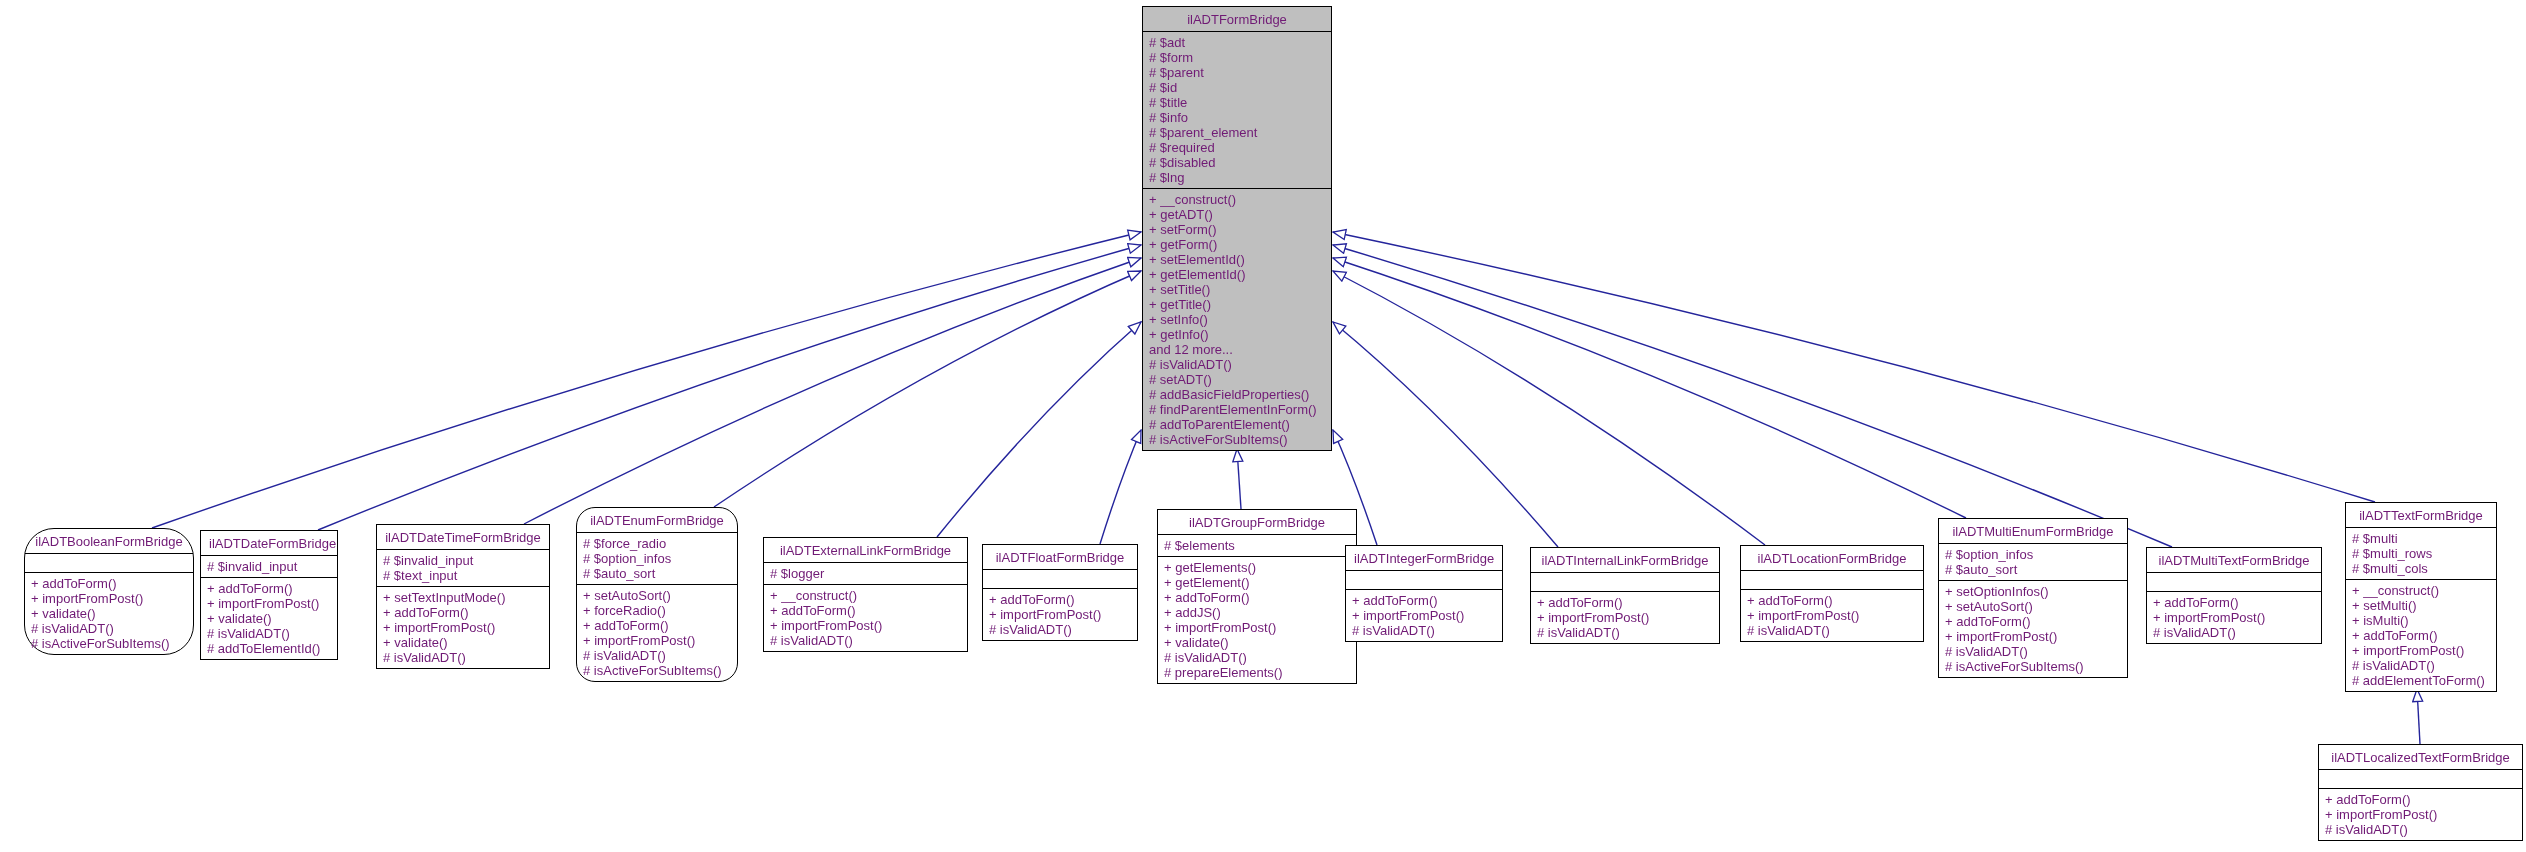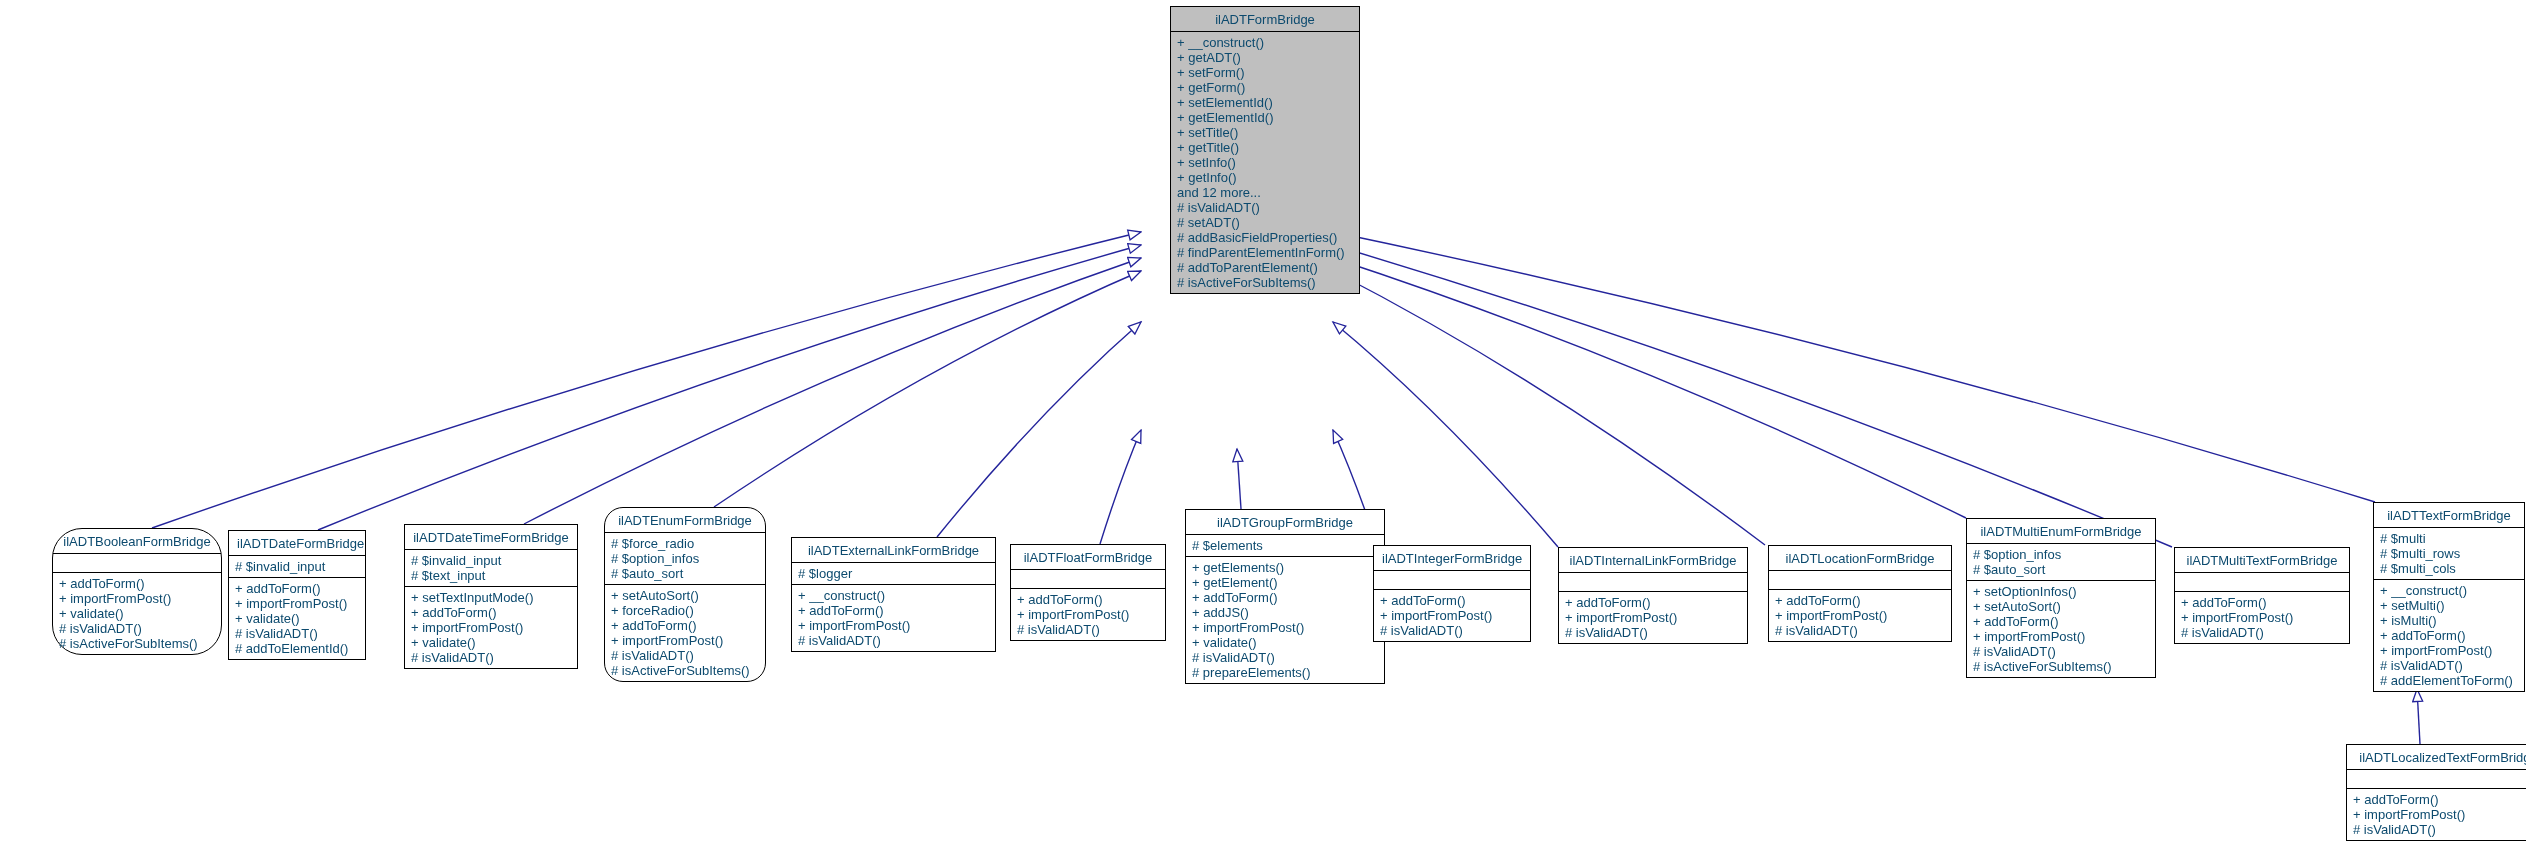--- a/index.html
+++ b/index.html
@@ -20,23 +20,22 @@
     left: 0; top: 0;
     width: 2526px;
     height: 852px;
   }
   .uml-box {
     position: absolute;
     background: #ffffff;
     border: 1px solid #000000;
     font-size: 13px;
     line-height: 15px;
-    color: #0c4a6e;
+    color: #701a75;
     box-sizing: border-box;
-    margin-left: 28px;
   }
   .uml-box.highlight {
     background: #bfbfbf;
   }
   .uml-title {
     text-align: center;
     padding: 5px 8px 4px 8px;
     border-bottom: 1px solid #000000;
     white-space: nowrap;
   }
@@ -75,20 +74,32 @@
         <path d="M1765,545 Q1549,382 1333,271" fill="none" stroke="#24249b" stroke-width="1.4" marker-end="url(#hollow-arrow)"></path>
         <path d="M1966,518 Q1649.5,362 1333,258" fill="none" stroke="#24249b" stroke-width="1.4" marker-end="url(#hollow-arrow)"></path>
         <path d="M2172,547 Q1752.5,370 1333,245" fill="none" stroke="#24249b" stroke-width="1.4" marker-end="url(#hollow-arrow)"></path>
         <path d="M2375,502 Q1854,341 1333,232" fill="none" stroke="#24249b" stroke-width="1.4" marker-end="url(#hollow-arrow)"></path>
         <path d="M2420,744 L2417,689" fill="none" stroke="#24249b" stroke-width="1.4" marker-end="url(#hollow-arrow)"></path>
       </g>
   </svg>
   <div id="boxes">
       <div class="uml-box highlight" style="left: 1142px; top: 6px; width: 190px;">
         <div class="uml-title">ilADTFormBridge</div>
+        <div class="uml-attrs">
+          <div class="uml-row"># $adt</div>
+          <div class="uml-row"># $form</div>
+          <div class="uml-row"># $parent</div>
+          <div class="uml-row"># $id</div>
+          <div class="uml-row"># $title</div>
+          <div class="uml-row"># $info</div>
+          <div class="uml-row"># $parent_element</div>
+          <div class="uml-row"># $required</div>
+          <div class="uml-row"># $disabled</div>
+          <div class="uml-row"># $lng</div>
+        </div>
         <div class="uml-methods">
           <div class="uml-row">+ __construct()</div>
           <div class="uml-row">+ getADT()</div>
           <div class="uml-row">+ setForm()</div>
           <div class="uml-row">+ getForm()</div>
           <div class="uml-row">+ setElementId()</div>
           <div class="uml-row">+ getElementId()</div>
           <div class="uml-row">+ setTitle()</div>
           <div class="uml-row">+ getTitle()</div>
           <div class="uml-row">+ setInfo()</div>

